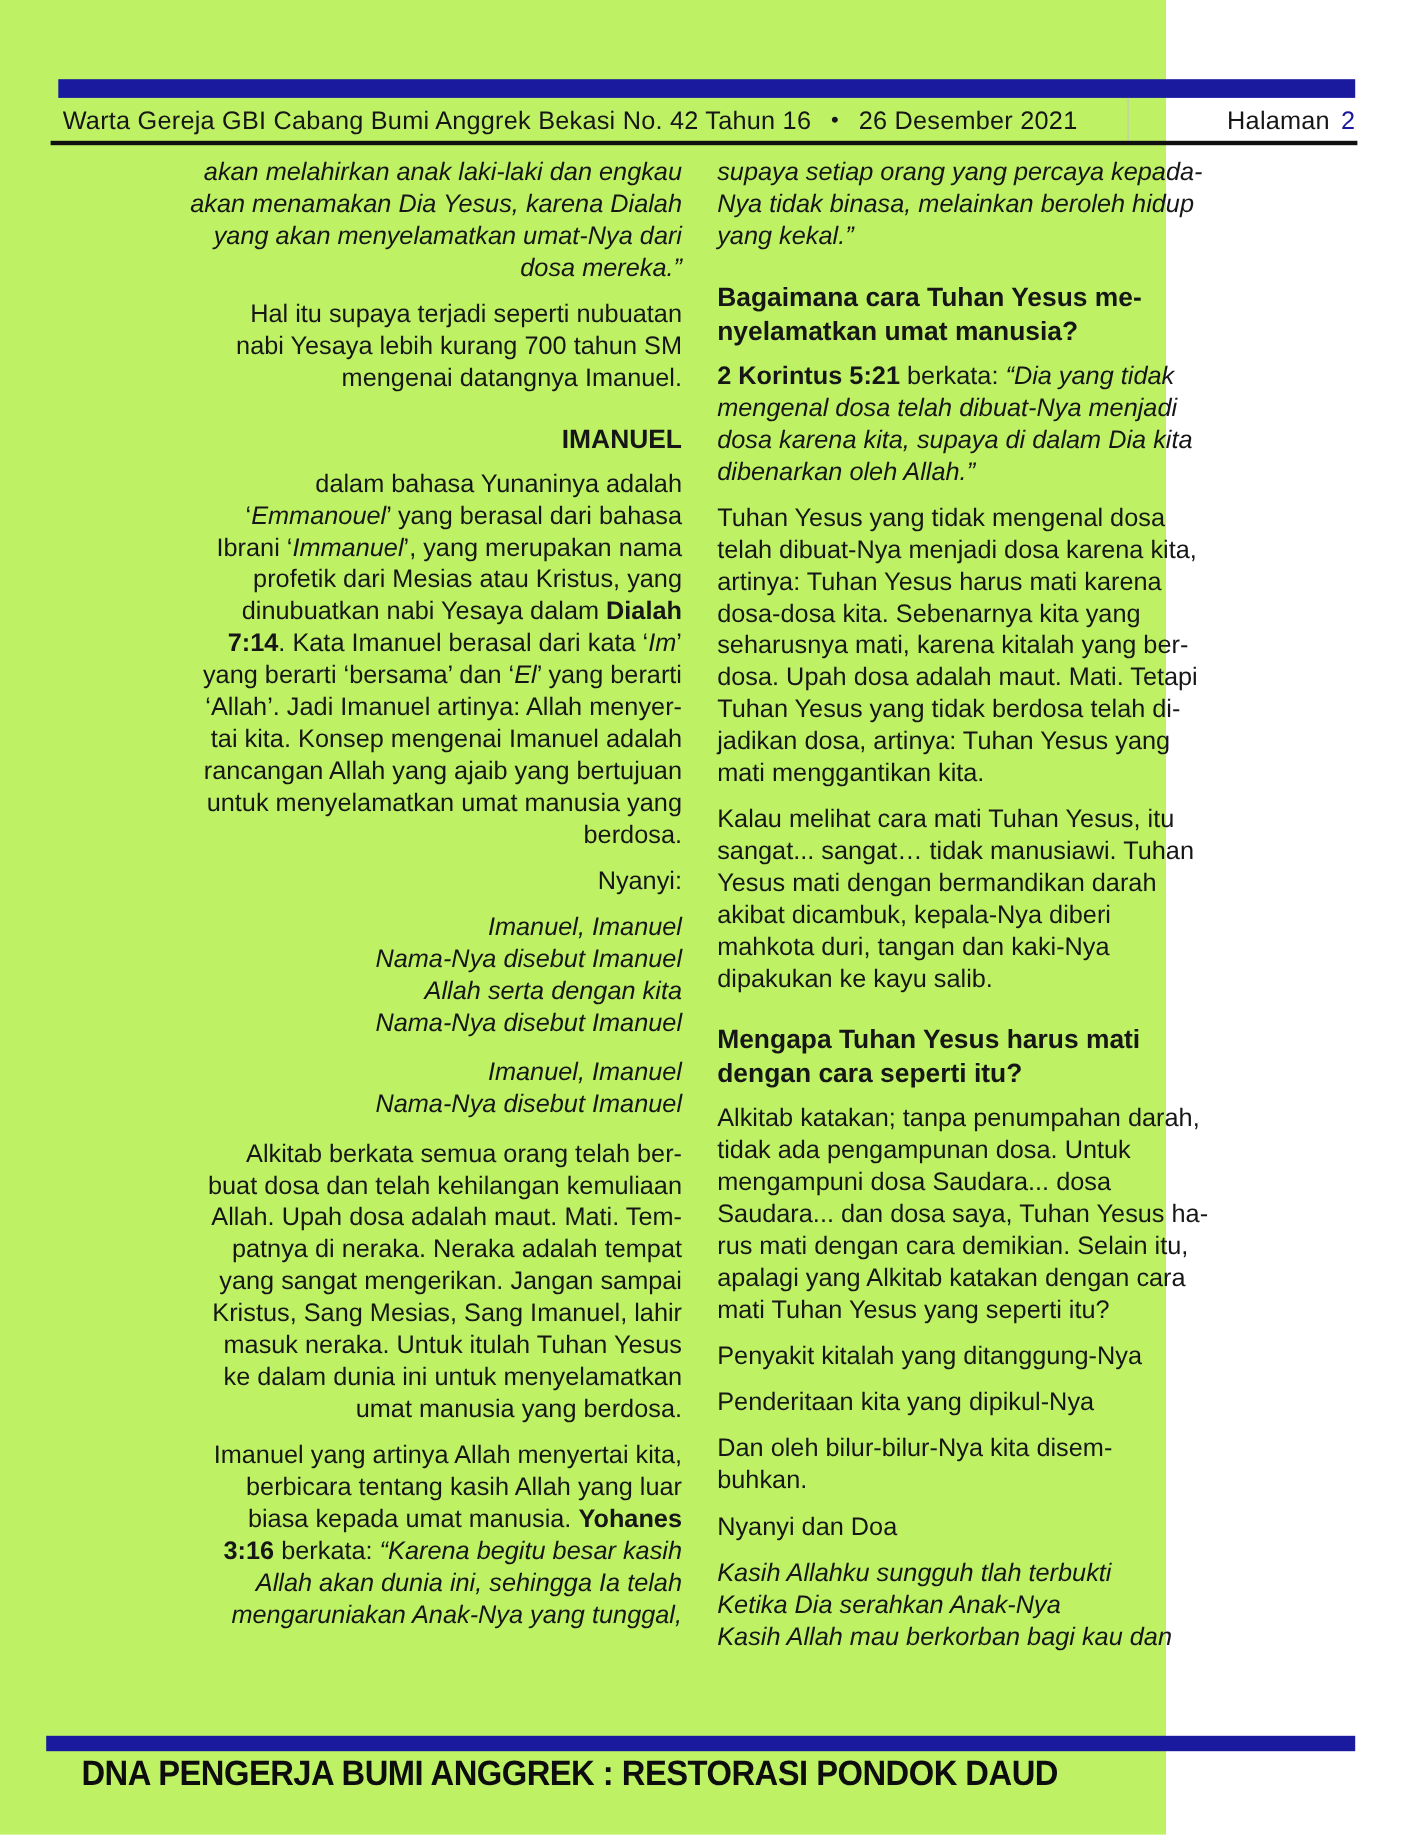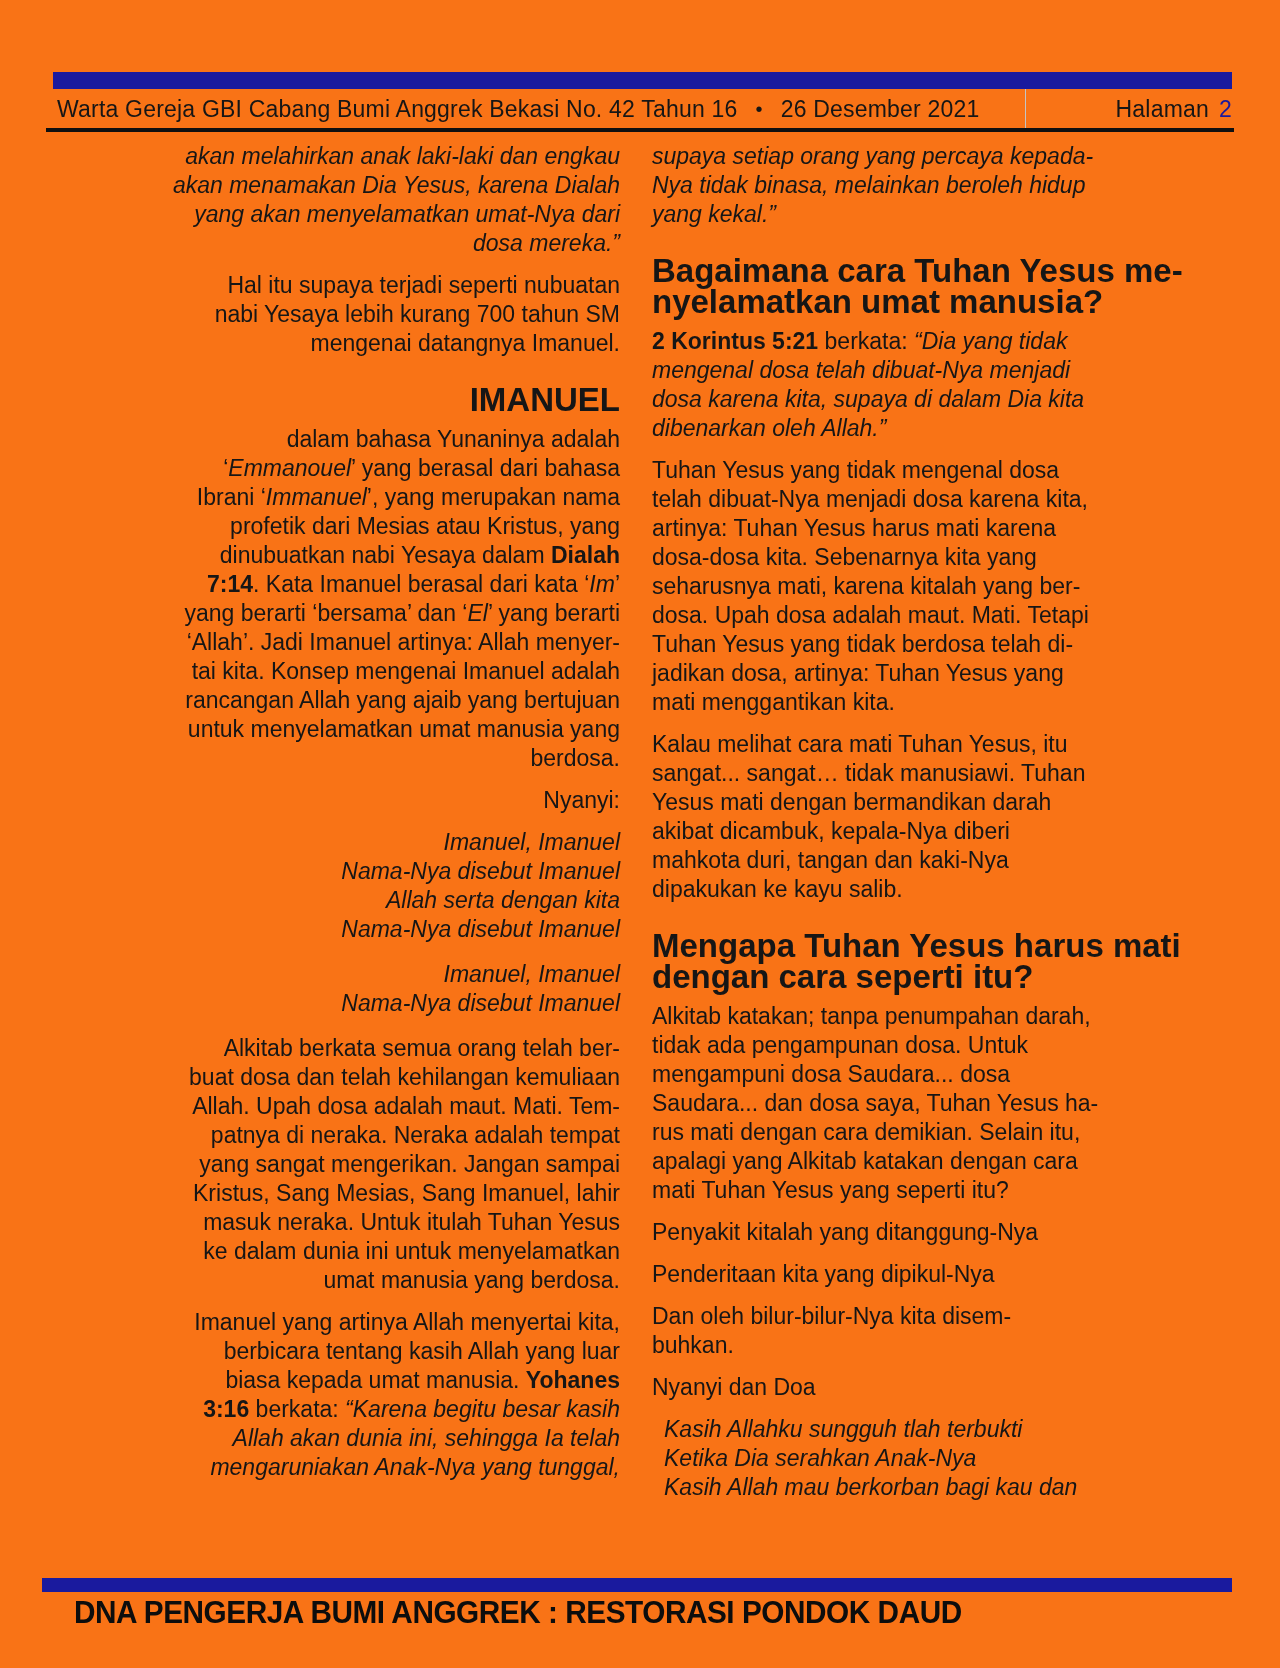--- a/index.html
+++ b/index.html
@@ -1,19 +1,19 @@
 <!DOCTYPE html>
 <html><head>
 <meta charset="utf-8">
 <style>
   html, body { margin: 0; padding: 0; background: #ffffff; overflow: hidden; }
   .page {
     position: relative;
-    width: 1280px; height: 1668px;
-    background: #f97316;
+    width: 1060px; height: 1668px;
+    background: #bef264;
     font-family: "Liberation Sans", sans-serif;
     color: #161616;
   }
   .topbar {
     position: absolute; left: 53px; top: 72px;
     width: 1179px; height: 17px;
   }
   .header-row {
     position: absolute; left: 57px; top: 91px; width: 1175px; height: 36px;
     display: flex; align-items: center; justify-content: space-between;
@@ -34,23 +34,23 @@
     position: absolute; left: 62px; top: 142px; width: 1160px;
     display: flex; gap: 32px;
   }
   .col { flex: 0 0 auto; }
   .col-left  { width: 558px; text-align: right; }
   .col-right { width: 570px; }
   .block { margin: 0 0 13px 0; }
   .block .tline { white-space: nowrap; }
   .paragraph, .quote, .verse { font-size: 23px; line-height: 29px; }
   .quote, .verse { font-style: italic; }
-  .verse { margin-bottom: 16px; margin-left: 12px; }
+  .verse { margin-bottom: 16px; }
   .heading {
-    font-weight: 700; font-size: 33px; line-height: 31px;
+    font-weight: 700; font-size: 24px; line-height: 31px;
     margin: 26px 0 10px 0;
   }
   span.b { font-weight: 700; }
   span.i { font-style: italic; }
   .botbar {
     position: absolute; left: 42px; top: 1578px;
     width: 1190px; height: 14px;
   }
   .footer-text {
     position: absolute; left: 74px; top: 1594px;

